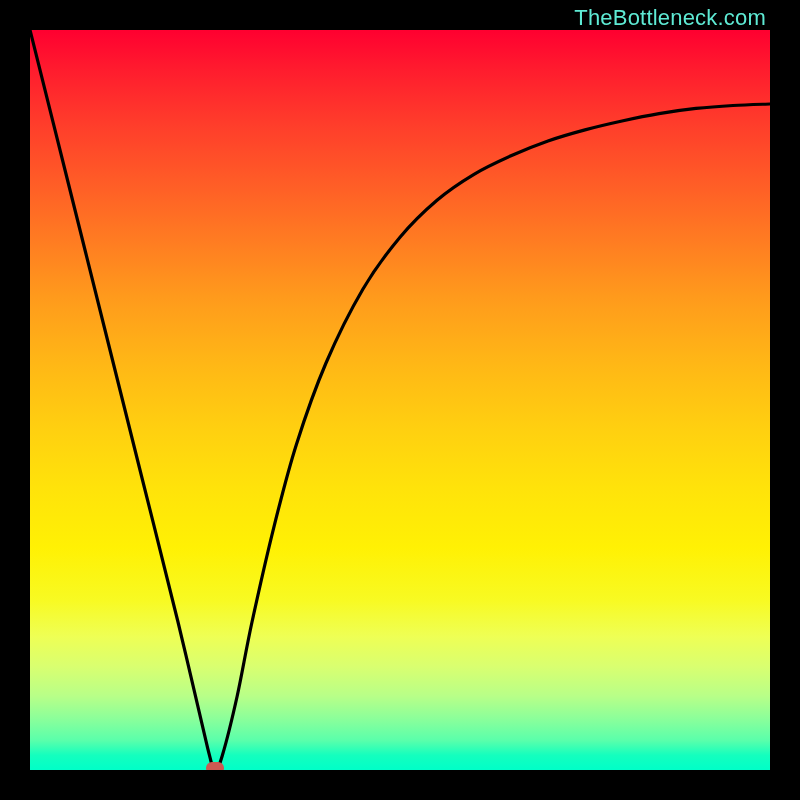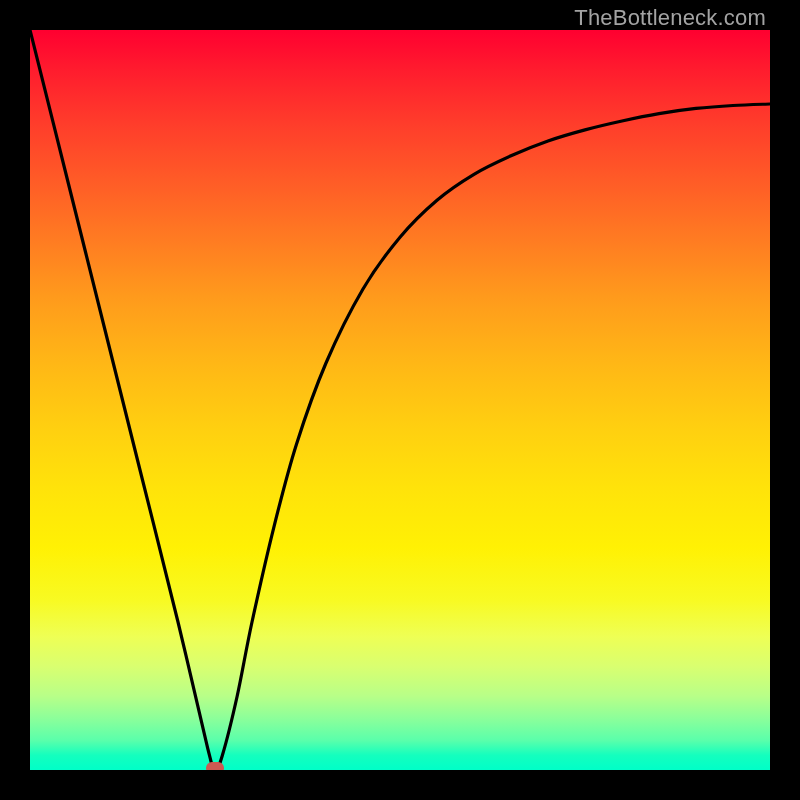--- a/index.html
+++ b/index.html
@@ -47,21 +47,21 @@
       #8cff9a 93%,
       #5affab 96%,
       #14ffbe 98%,
       #00ffc8 100%
     );
   }
   .attribution {
     position: absolute;
     top: 5px;
     right: 34px;
-    color: #a3a3a3;
+    color: #5eead4;
     font-size: 22px;
     font-weight: 500;
     letter-spacing: 0.2px;
     user-select: none;
   }
   svg.curve {
     position: absolute;
     inset: 0;
   }
   .marker {

